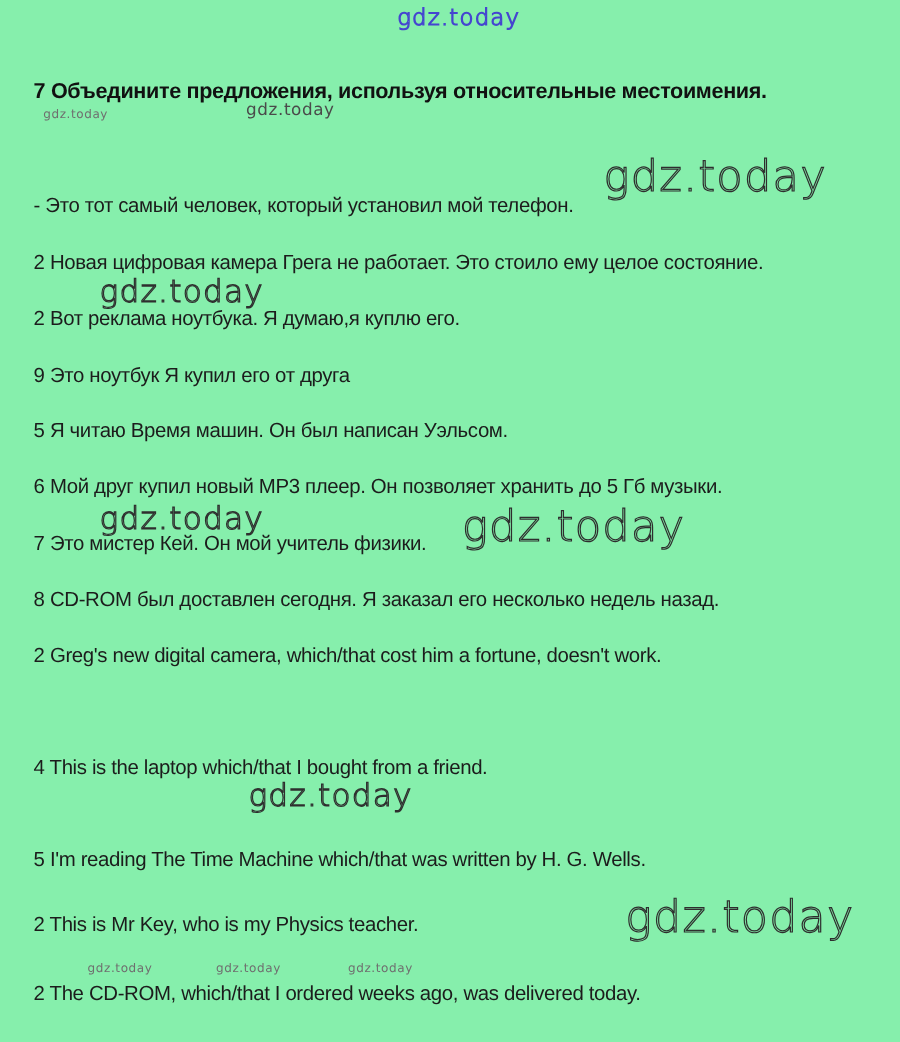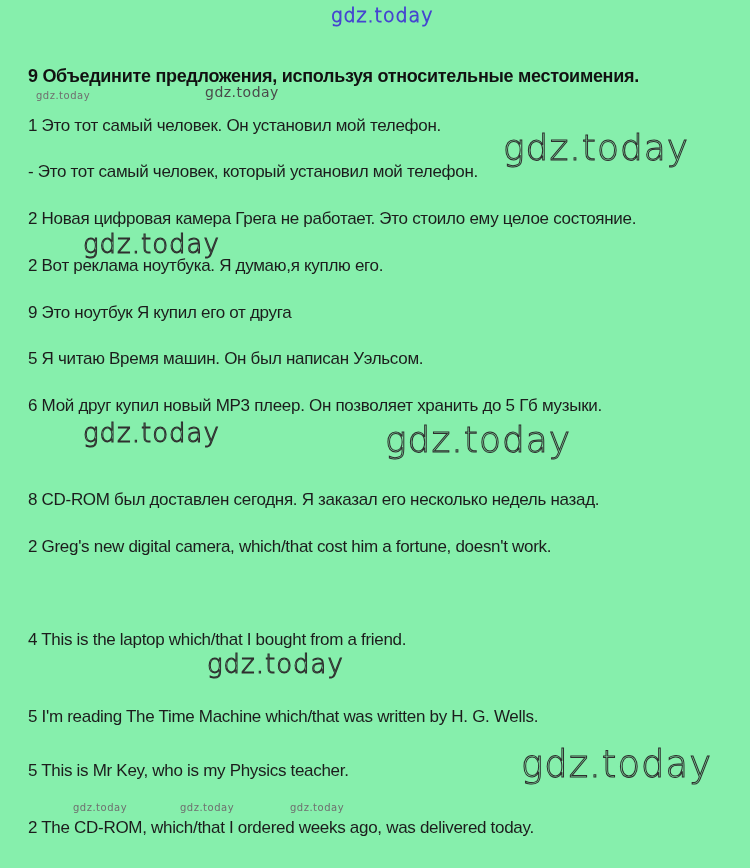--- a/index.html
+++ b/index.html
@@ -80,41 +80,41 @@
   .wm-b2       { left: 180px; top: 802px; font-size: 10px; }
   .wm-b3       { left: 290px; top: 802px; font-size: 10px; }
 </style>
 </head>
 <body>
 
 <div class="page">
 
   <div class="wm wm-outline-blue wm-top">gdz.today</div>
 
-  <h1 class="heading">9 Объедините предложения, используя относительные местоимения.</h1>
+  <h1 class="heading">7 Объедините предложения, используя относительные местоимения.</h1>
   <div class="wm wm-solid-small wm-h-small">gdz.today</div>
   <div class="wm wm-solid-med wm-h-med">gdz.today</div>
 
-  <p class="line" style="top:117px">1 Это тот самый человек. Он установил мой телефон.</p>
   <div class="wm wm-outline wm-r1-large">gdz.today</div>
   <p class="line" style="top:163px">- Это тот самый человек, который установил мой телефон.</p>
   <p class="line" style="top:210px">2 Новая цифровая камера Грега не работает. Это стоило ему целое состояние.</p>
   <div class="wm wm-outline wm-r2-med">gdz.today</div>
   <p class="line" style="top:257px">2 Вот реклама ноутбука. Я думаю,я куплю его.</p>
   <p class="line" style="top:304px">9 Это ноутбук Я купил его от друга</p>
   <p class="line" style="top:350px">5 Я читаю Время машин. Он был написан Уэльсом.</p>
   <p class="line" style="top:397px">6 Мой друг купил новый MP3 плеер. Он позволяет хранить до 5 Гб музыки.</p>
   <div class="wm wm-outline wm-r6-med">gdz.today</div>
   <div class="wm wm-outline wm-r6-large">gdz.today</div>
+  <p class="line" style="top:444px">7 Это мистер Кей. Он мой учитель физики.</p>
   <p class="line" style="top:491px">8 CD-ROM был доставлен сегодня. Я заказал его несколько недель назад.</p>
 
   <p class="line" style="top:538px">2 Greg's new digital camera, which/that cost him a fortune, doesn't work.</p>
   <p class="line" style="top:631px">4 This is the laptop which/that I bought from a friend.</p>
   <div class="wm wm-outline wm-e4-med">gdz.today</div>
   <p class="line" style="top:708px">5 I'm reading The Time Machine which/that was written by H. G. Wells.</p>
   <div class="wm wm-outline wm-e6-large">gdz.today</div>
-  <p class="line" style="top:762px">5 This is Mr Key, who is my Physics teacher.</p>
+  <p class="line" style="top:762px">2 This is Mr Key, who is my Physics teacher.</p>
   <div class="wm wm-solid-small wm-b1">gdz.today</div>
   <div class="wm wm-solid-small wm-b2">gdz.today</div>
   <div class="wm wm-solid-small wm-b3">gdz.today</div>
   <p class="line" style="top:819px">2 The CD-ROM, which/that I ordered weeks ago, was delivered today.</p>
 
 </div>
 
 </body></html>

